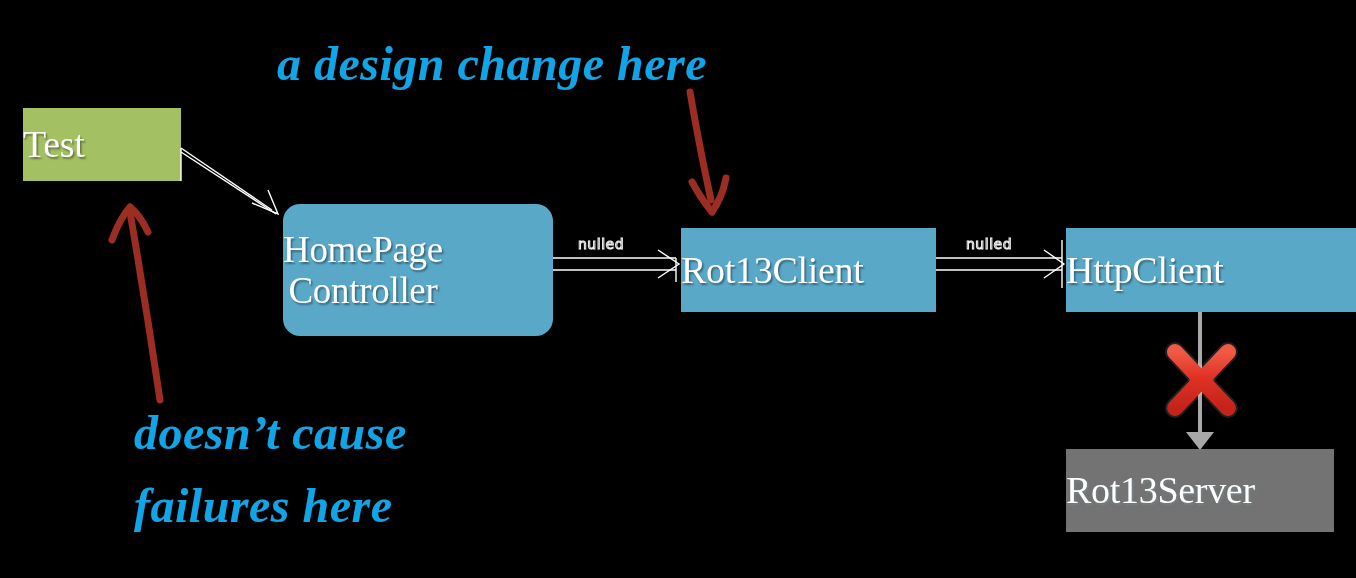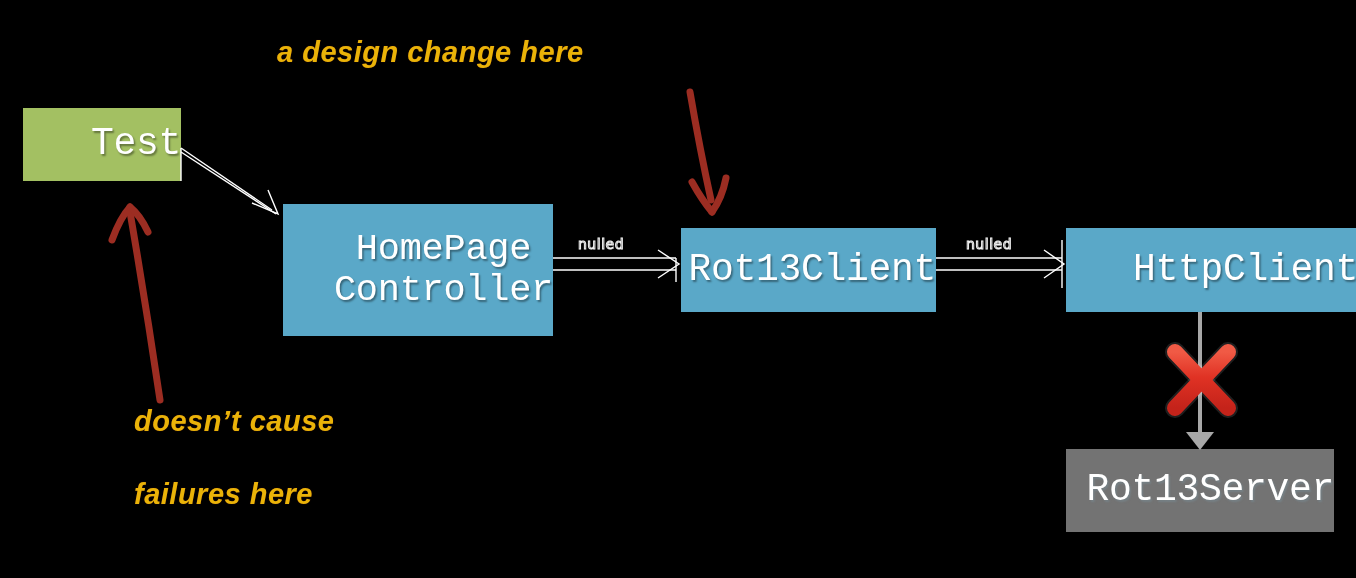--- a/index.html
+++ b/index.html
@@ -14,46 +14,46 @@
     background: #000000;
     overflow: hidden;
     font-family: "DejaVu Sans", sans-serif;
   }
 
   
   .box {
     position: absolute;
     display: flex;
     align-items: center;
-    justify-content: flex-end;
+    justify-content: flex-start;
     text-align: center;
     color: #ffffff;
-    font-family: Liberation Mono, monospace;
+    font-family: Liberation Serif, serif;
     font-weight: 400;
     line-height: 1.12;
     letter-spacing: -0.3px;
     text-shadow: 1.5px 1.5px 2px rgba(0,0,0,0.40);
     box-sizing: border-box;
     user-select: none;
   }
   .box-test {
     left: 23px;  top: 108px;  width: 158px; height: 73px;
     background: #a3c062;
     font-size: 38px;
   }
   .box-homepage {
     left: 283px; top: 204px; width: 270px; height: 132px;
     background: #5aa8c8;
     font-size: 37px;
+    border-radius: 17px;
   }
   .box-rot13client {
     left: 681px; top: 228px; width: 255px; height: 84px;
     background: #5aa8c8;
     font-size: 38px;
-    padding-left: 22px;
   }
   .box-httpclient {
     left: 1066px; top: 228px; width: 292px; height: 84px;
     background: #5aa8c8;
     font-size: 38px;
   }
   .box-rot13server {
     left: 1066px; top: 449px; width: 268px; height: 83px;
     background: #737373;
     font-size: 38px;
@@ -80,25 +80,25 @@
     position: absolute;
     left: 0; top: 0;
     width: 1356px;
     height: 578px;
     pointer-events: none;
   }
 
   
   .handwritten {
     position: absolute;
-    color: #eab308;
-    font-family: Liberation Sans, sans-serif;
+    color: #0ea5e9;
+    font-family: Liberation Serif, serif;
     font-style: italic;
     font-weight: 700;
-    font-size: 29px;
+    font-size: 48px;
     letter-spacing: 0.5px;
     white-space: nowrap;
     user-select: none;
     text-shadow: 0 0 1px rgba(156,45,34,0.5);
   }
   .note-design  { left: 277px; top: 36px; }
   .note-fail-1  { left: 134px; top: 405px; }
   .note-fail-2  { left: 134px; top: 478px; }
 </style>
 </head>

